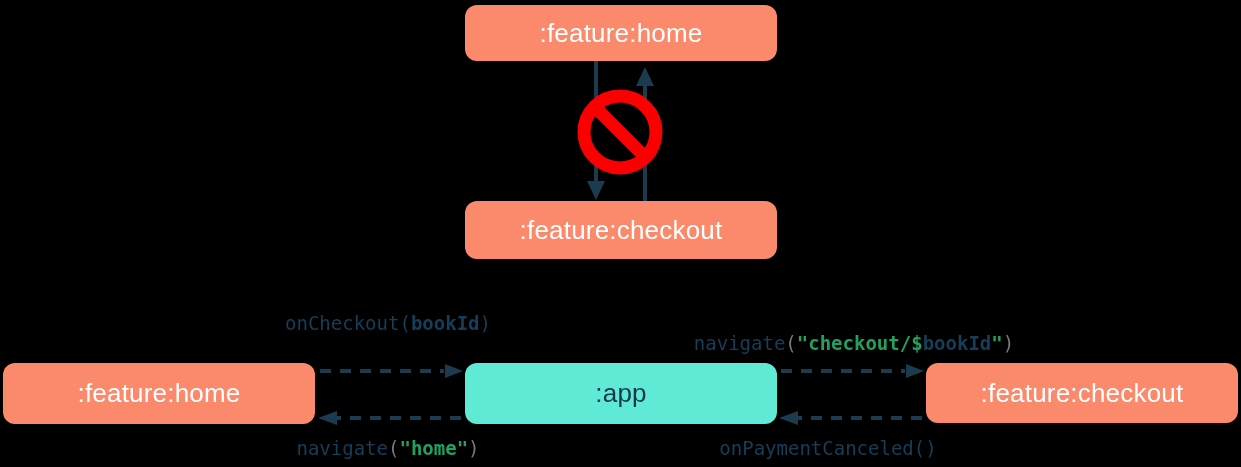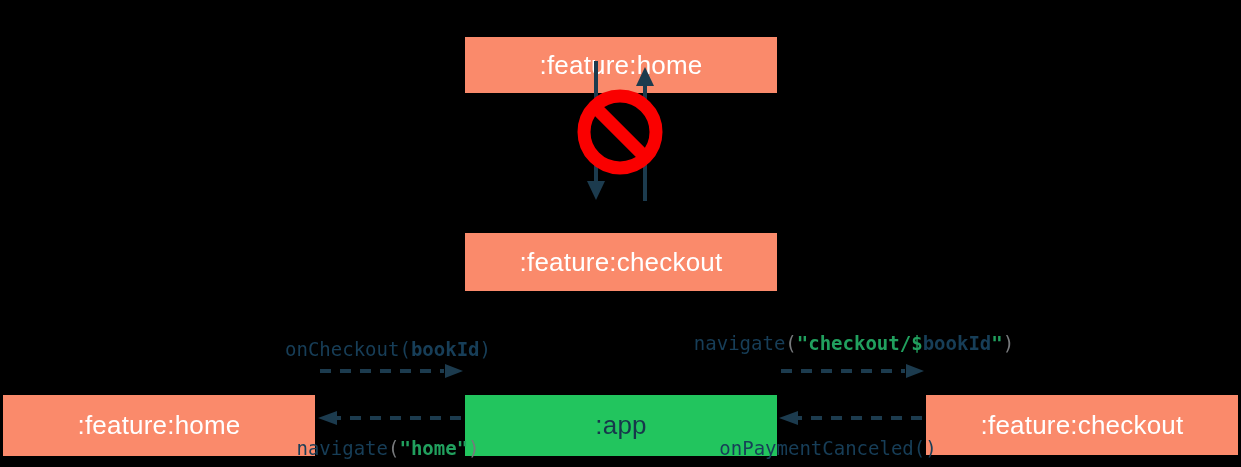--- a/index.html
+++ b/index.html
@@ -5,48 +5,47 @@
   html,body { margin:0; padding:0; }
   body {
     width:1241px; height:467px;
     background:#000000;
     position:relative;
     overflow:hidden;
     font-family:"Liberation Sans", sans-serif;
   }
   .box {
     position:absolute;
-    border-radius:0;
+    border-radius:12px;
     display:flex; align-items:center; justify-content:center;
     font-size:26px;
     letter-spacing:0.2px;
-    margin-top:32px;
   }
   .box.salmon { background:#FA8A6B; color:#FFFFFF; }
-  .box.green  { background:#22c55e; color:#17374B; }
+  .box.green  { background:#5eead4; color:#17374B; }
 
   #t-home      { left:465px; top:5px;   width:312px; height:56px; }
   #t-checkout  { left:465px; top:201px; width:312px; height:58px; }
   #b-home      { left:3px;   top:363px; width:312px; height:61px; }
   #b-app       { left:465px; top:363px; width:312px; height:61px; }
   #b-checkout  { left:926px; top:363px; width:312px; height:60px; }
 
   .code {
     position:absolute;
     font-family:"DejaVu Sans Mono","Liberation Mono",monospace;
     font-size:19px;
     color:#173E58;
     white-space:nowrap;
     transform:translateX(-50%);
   }
   .code .b    { font-weight:bold; }
   .code .g    { color:#21A05E; font-weight:bold; }
   .code .gray { color:#77797C; }
 
-  #lbl-oncheckout  { left:388px; top:338px;text-align:center; }
+  #lbl-oncheckout  { left:388px; top:312px;text-align:center; }
   #lbl-navcheckout { left:854px; top:332px; }
   #lbl-navhome     { left:388px; top:437px; }
   #lbl-oncancel    { left:828px; top:437px; }
 
   svg.overlay {
     position:absolute; left:0; top:0;
     width:1241px; height:467px;
     pointer-events:none;
   }
 </style>

